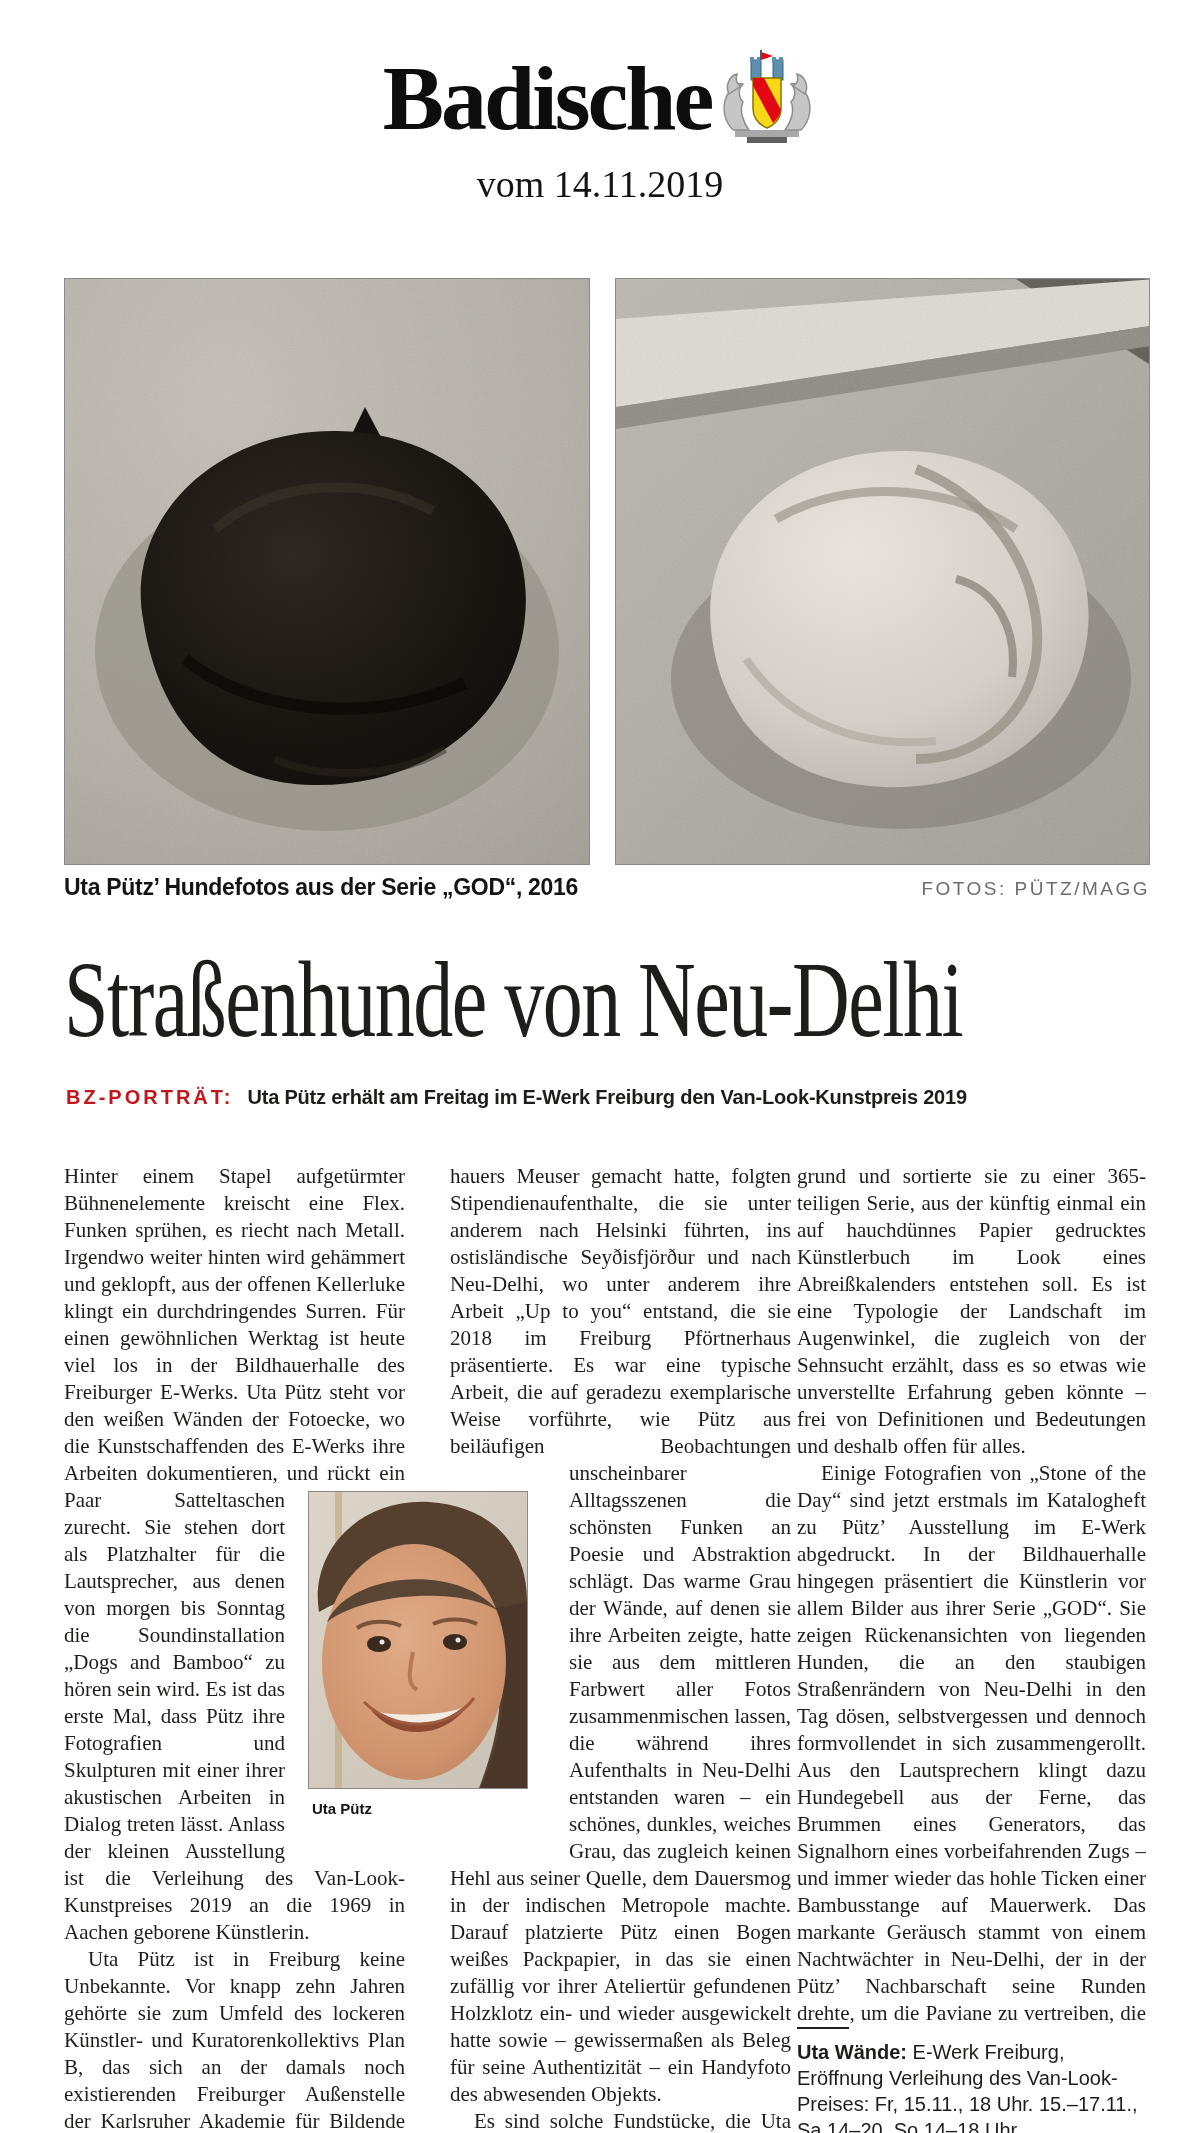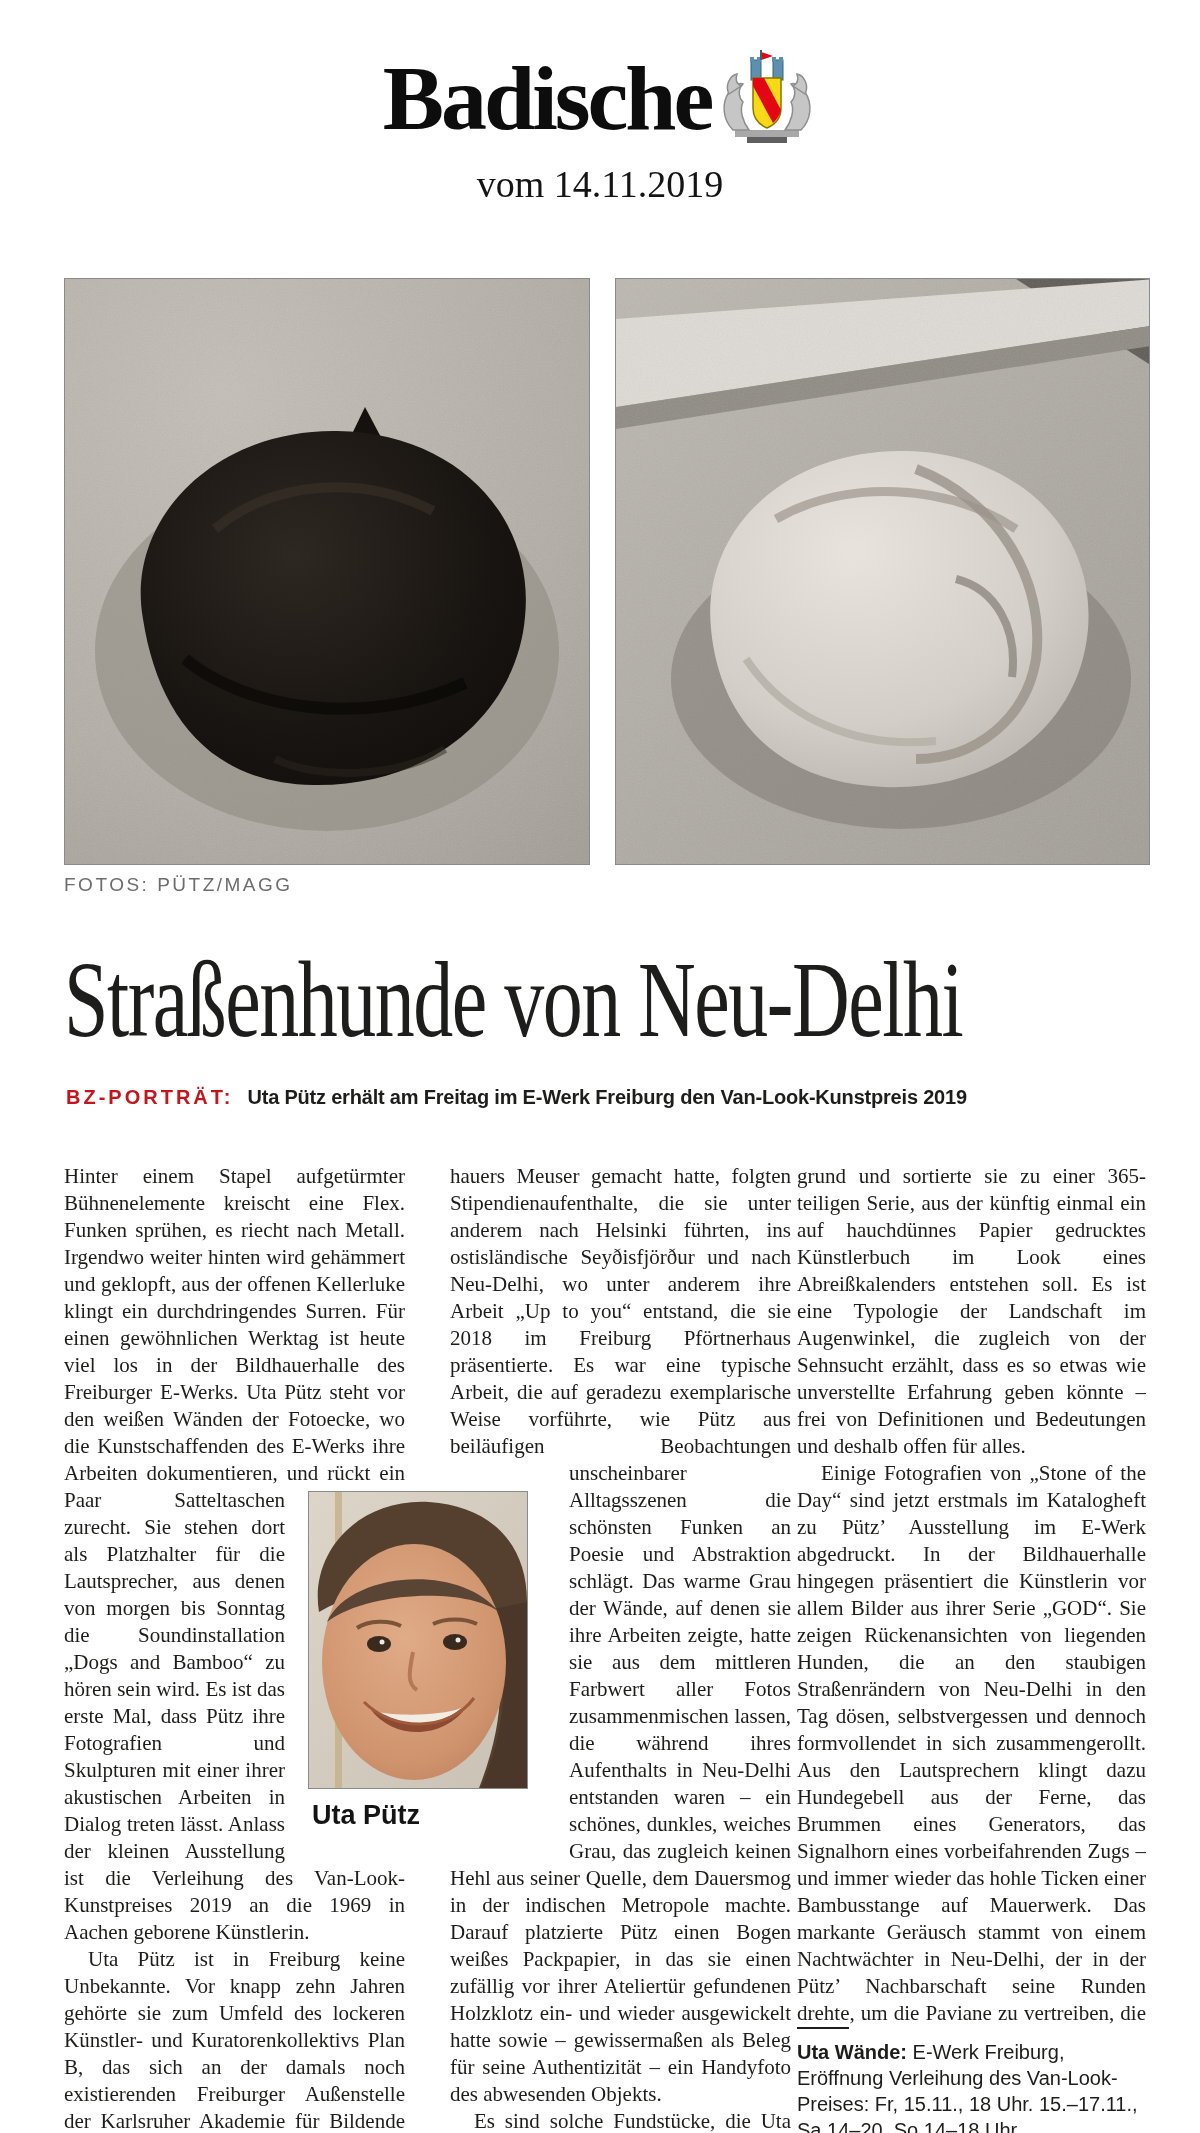--- a/index.html
+++ b/index.html
@@ -46,21 +46,21 @@
   .indent{text-indent:24px;}
   .sp0r{float:right;width:0;height:324px;}
   .spr{float:right;clear:right;width:120px;height:378px;}
   .sp0l{float:left;width:0;height:297px;}
   .spl{float:left;clear:left;width:119px;height:405px;}
 
   
   .inset{position:absolute;left:244px;top:336px;width:218px;height:296px;border:1px solid #8a8a8a;
          overflow:hidden;background:#d8d0c4;}
   .inset-caption{position:absolute;left:248px;top:645px;font-family:"Liberation Sans", sans-serif;
-                 font-weight:bold;font-size:27px;color:#141414;}
+                 font-weight:bold;font-size:15px;color:#141414;}
   .infobox{position:absolute;left:733px;top:872px;width:349px;background:#ffffff;
            font-family:"Liberation Sans", sans-serif;font-size:20px;line-height:26px;
            text-align:left;color:#1d1d1b;}
   .infobox-rule{width:52px;border-top:2px solid #1d1d1b;margin-bottom:10px;}
   .infobox-label{font-weight:bold;}
 </style>
 </head>
 <body>
 
 <div class="page">
@@ -149,20 +149,21 @@
         <path d="M95,350 C85,250 170,170 290,172 C400,174 480,250 472,350 C464,446 380,512 268,508 C165,504 104,444 95,350 Z" fill="url(#dogR)"></path>
         <path d="M160,240 C230,200 330,204 400,250" stroke="#a59f97" stroke-width="9" fill="none" opacity="0.8"></path>
         <path d="M300,190 C380,220 430,300 420,380 C410,440 360,480 300,480" stroke="#98928a" stroke-width="10" fill="none" opacity="0.8"></path>
         <path d="M340,300 C380,310 402,350 396,398" stroke="#8d877f" stroke-width="8" fill="none" opacity="0.8"></path>
         <path d="M130,380 C170,440 240,470 320,462" stroke="#b7b2aa" stroke-width="8" fill="none" opacity="0.9"></path>
       </svg>
     </div>
   </div>
 
   <div class="caption-row">
+    <span class="photo-caption">Uta Pütz’ Hundefotos aus der Serie „GOD“, 2016</span>
     <span class="photo-credit">FOTOS: PÜTZ/MAGG</span>
   </div>
 
   <div class="headline">Straßenhunde von Neu-Delhi</div>
 
   <div class="kicker">
     <span class="kicker-label">BZ-PORTRÄT:</span><span class="kicker-text">Uta Pütz erhält am Freitag im E-Werk Freiburg den Van-Look-Kunstpreis 2019</span>
   </div>
 
   <div class="body-area">

